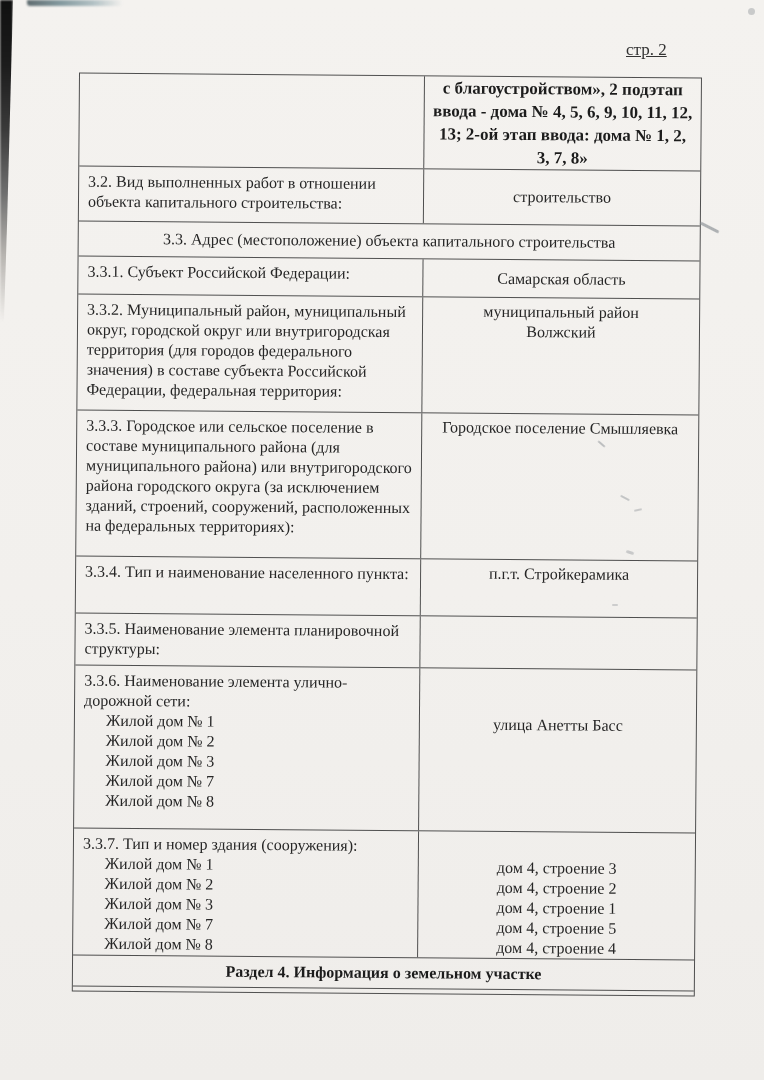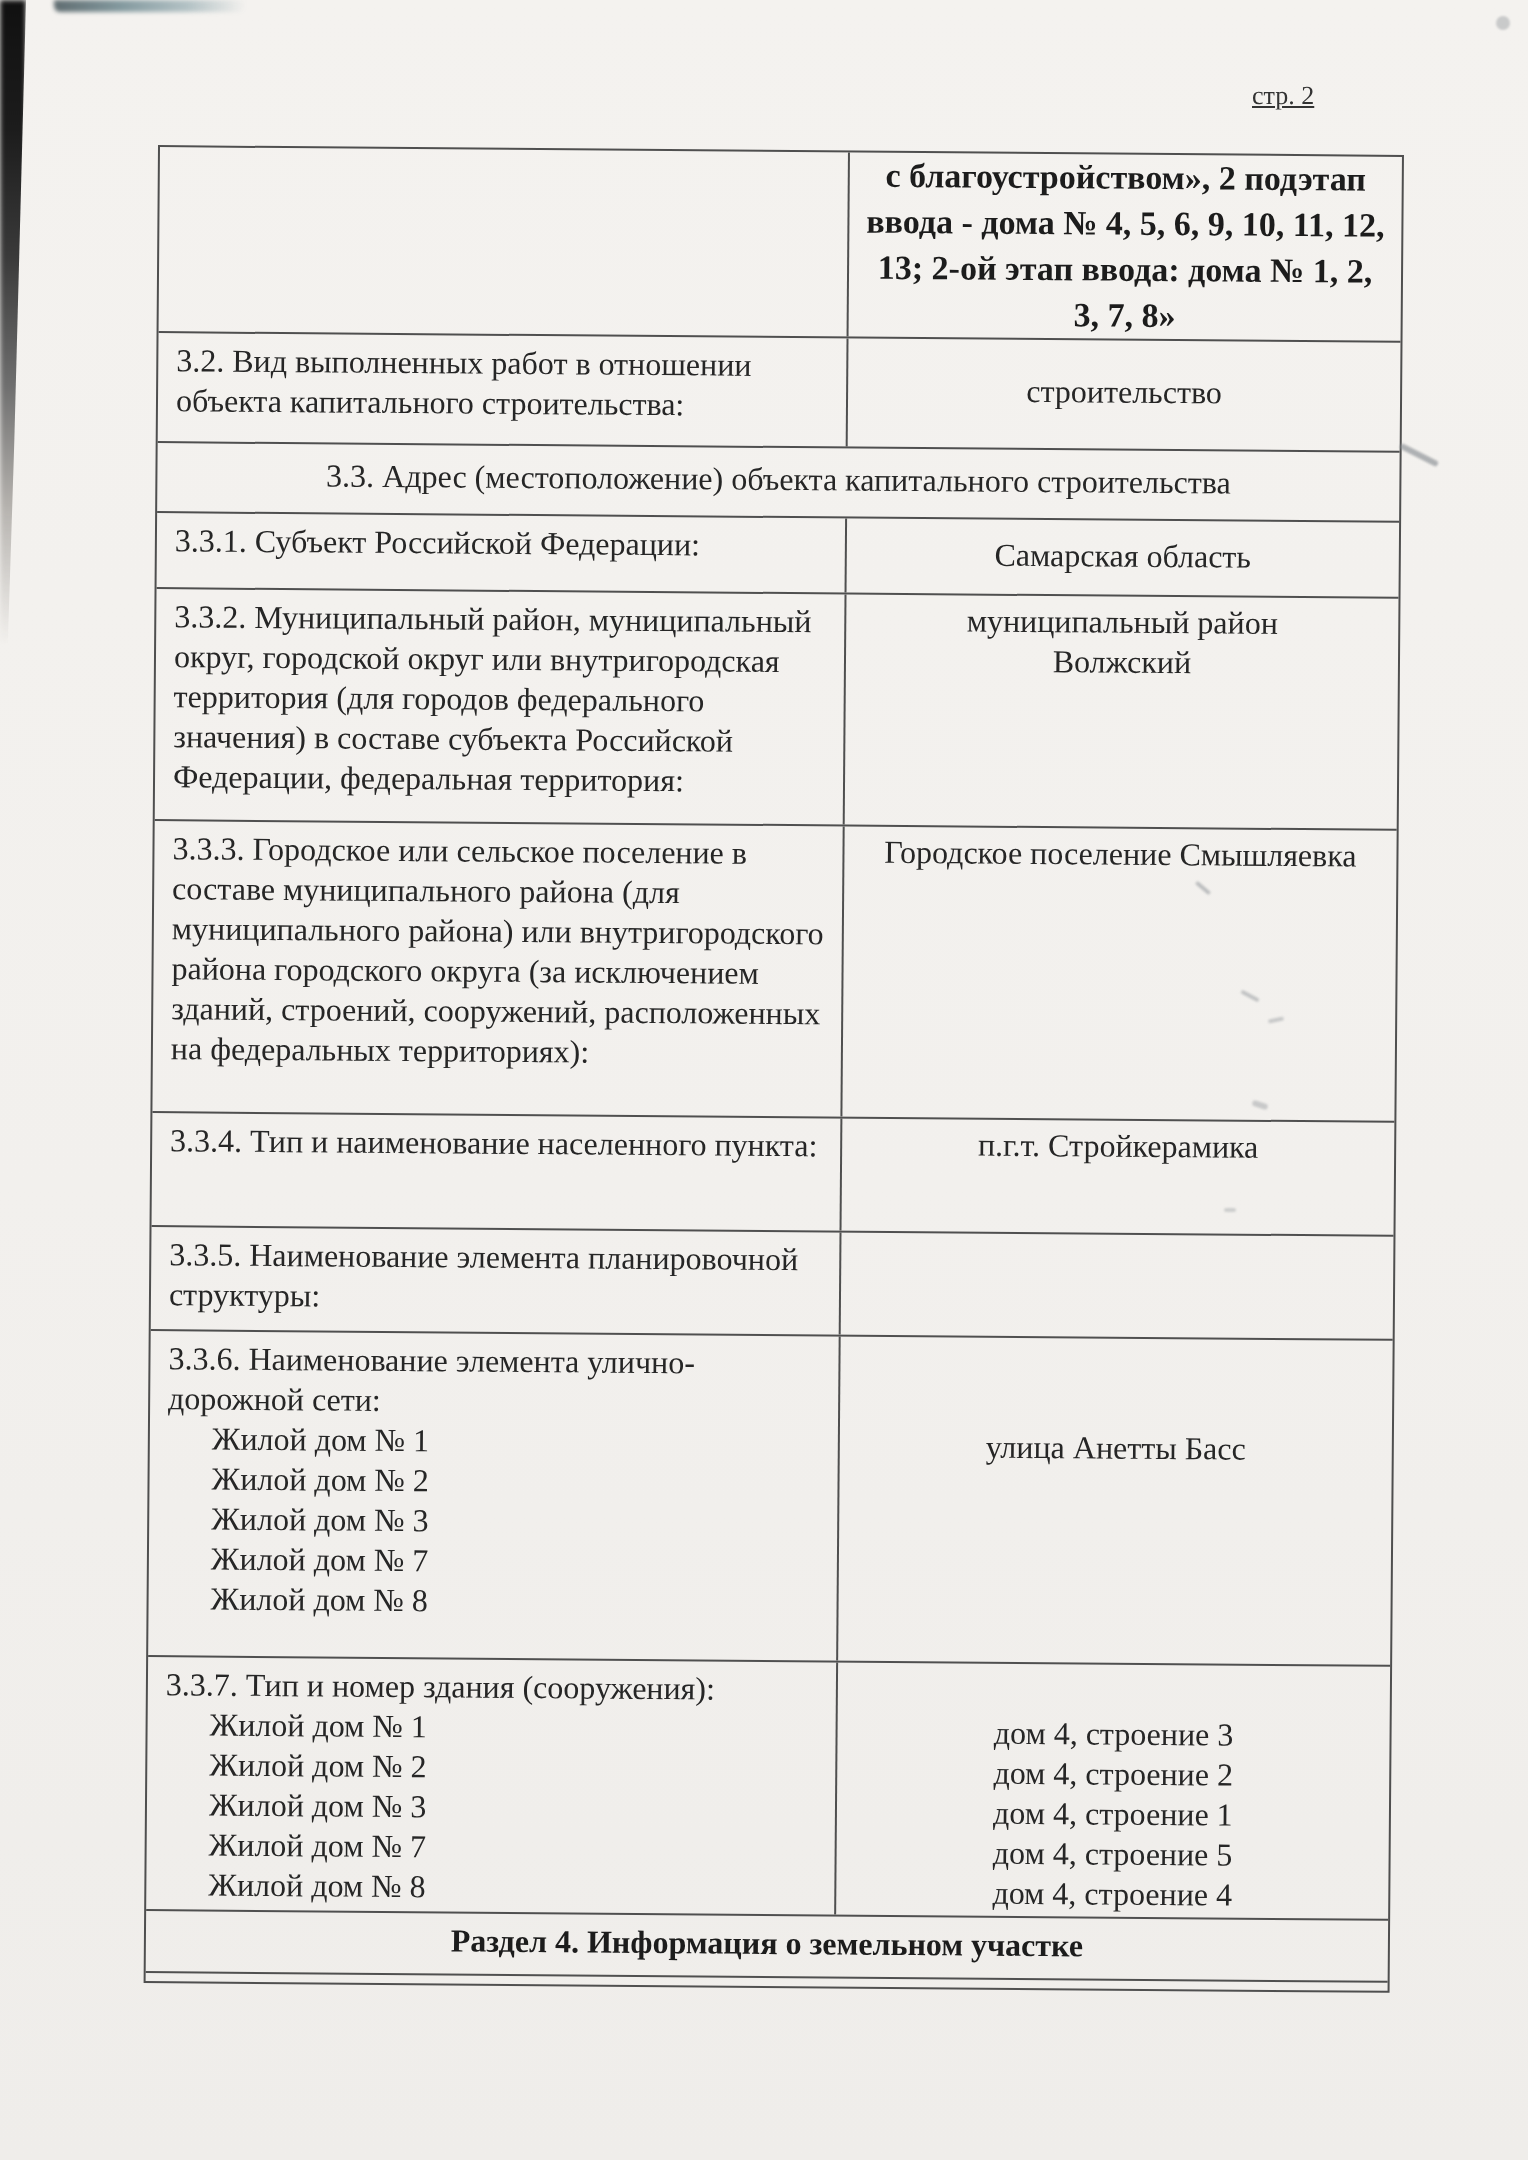--- a/index.html
+++ b/index.html
@@ -19,21 +19,21 @@
     background:linear-gradient(180deg,#101010 0%,#1c1c1c 14%,#3a3a3a 28%,#6f6f6f 42%,#b5b2ae 55%,rgba(210,207,203,0) 70%);
     clip-path:polygon(0 0,100% 0,55% 48%,30% 70%,0 70%);
     filter:blur(1.2px);
   }
   .top-smudge{
     position:absolute;left:27px;top:0;width:96px;height:6px;
     background:linear-gradient(90deg,#2f4147 0%,#5f7d85 35%,#9fb3b8 70%,rgba(208,216,218,0) 100%);
     opacity:.75;filter:blur(1px);border-radius:0 0 3px 3px;
   }
   .page-num{
-    position:absolute;left:626px;top:40px;font-size:13px;color:#333;text-decoration:underline;
+    position:absolute;left:626px;top:40px;font-size:17px;color:#333;text-decoration:underline;
   }
   
   .doc-table{
     position:absolute;left:79px;top:75px;width:623px;
     box-sizing:border-box;border:1px solid #4f4f4f;
     padding-bottom:4px;
     transform:rotate(0.45deg);transform-origin:top center;
     font-size:16px;line-height:20px;
   }
   .row{display:flex;border-bottom:1px solid #4f4f4f;box-sizing:border-box;}

